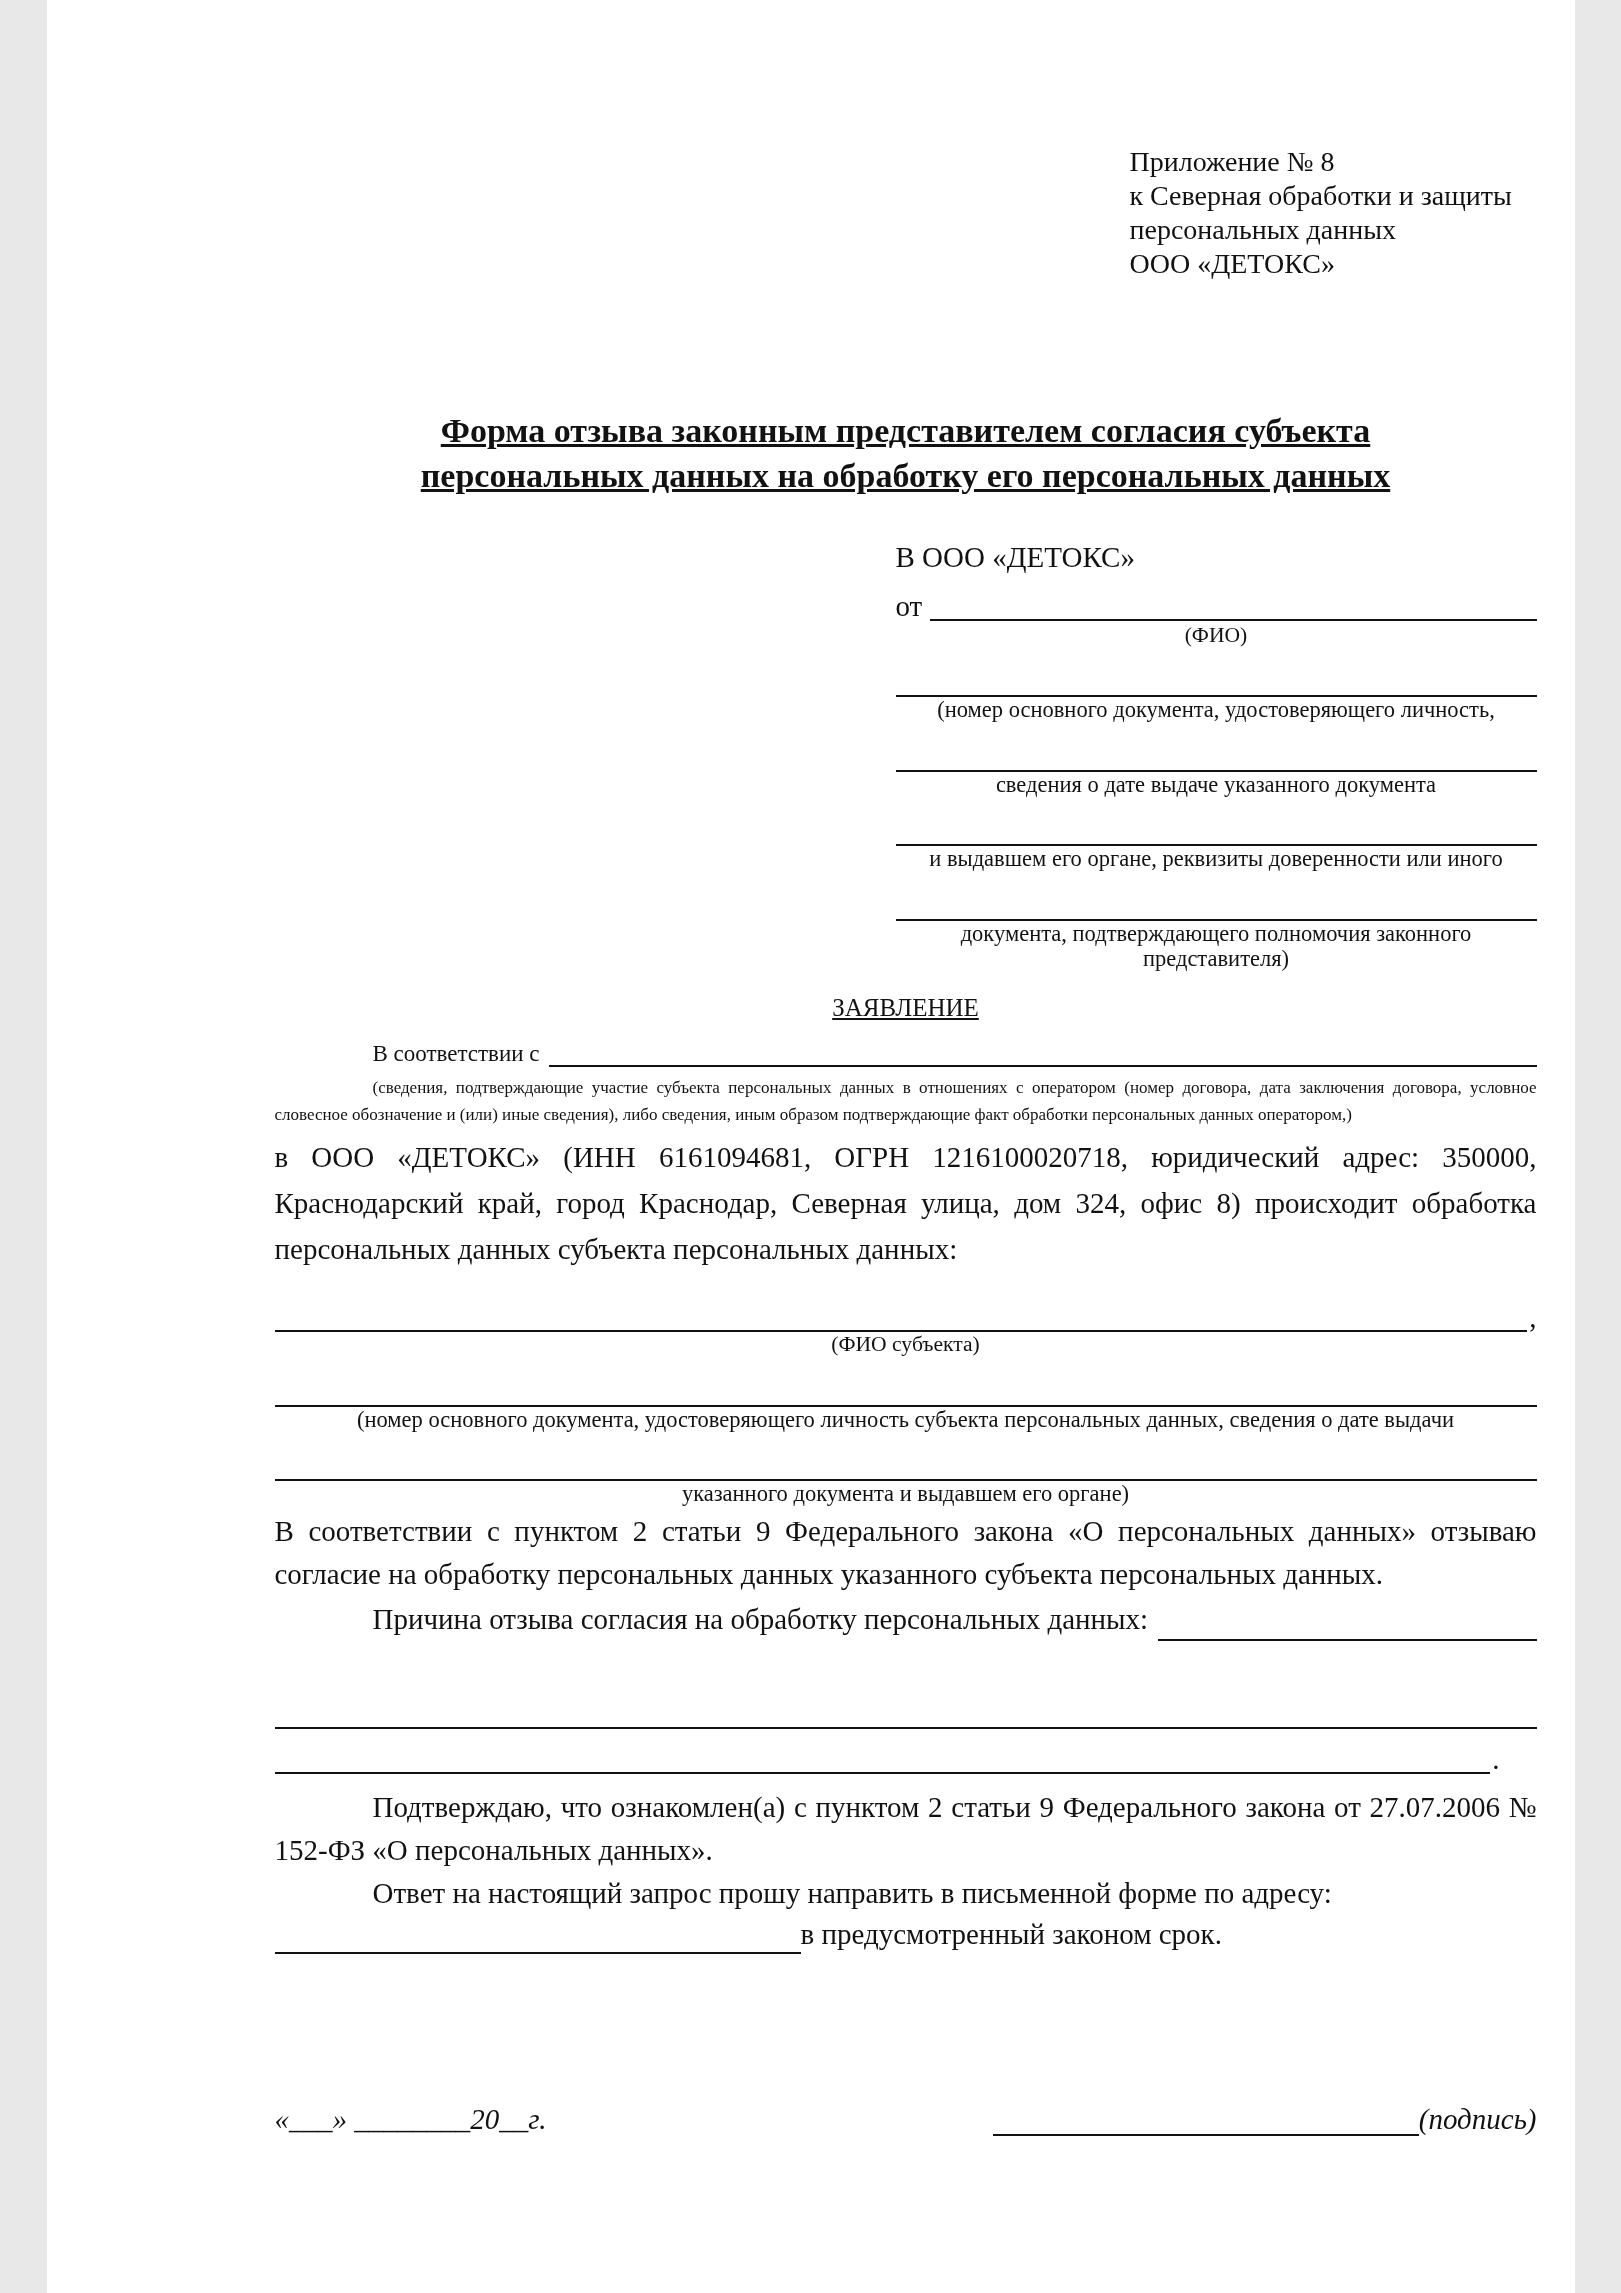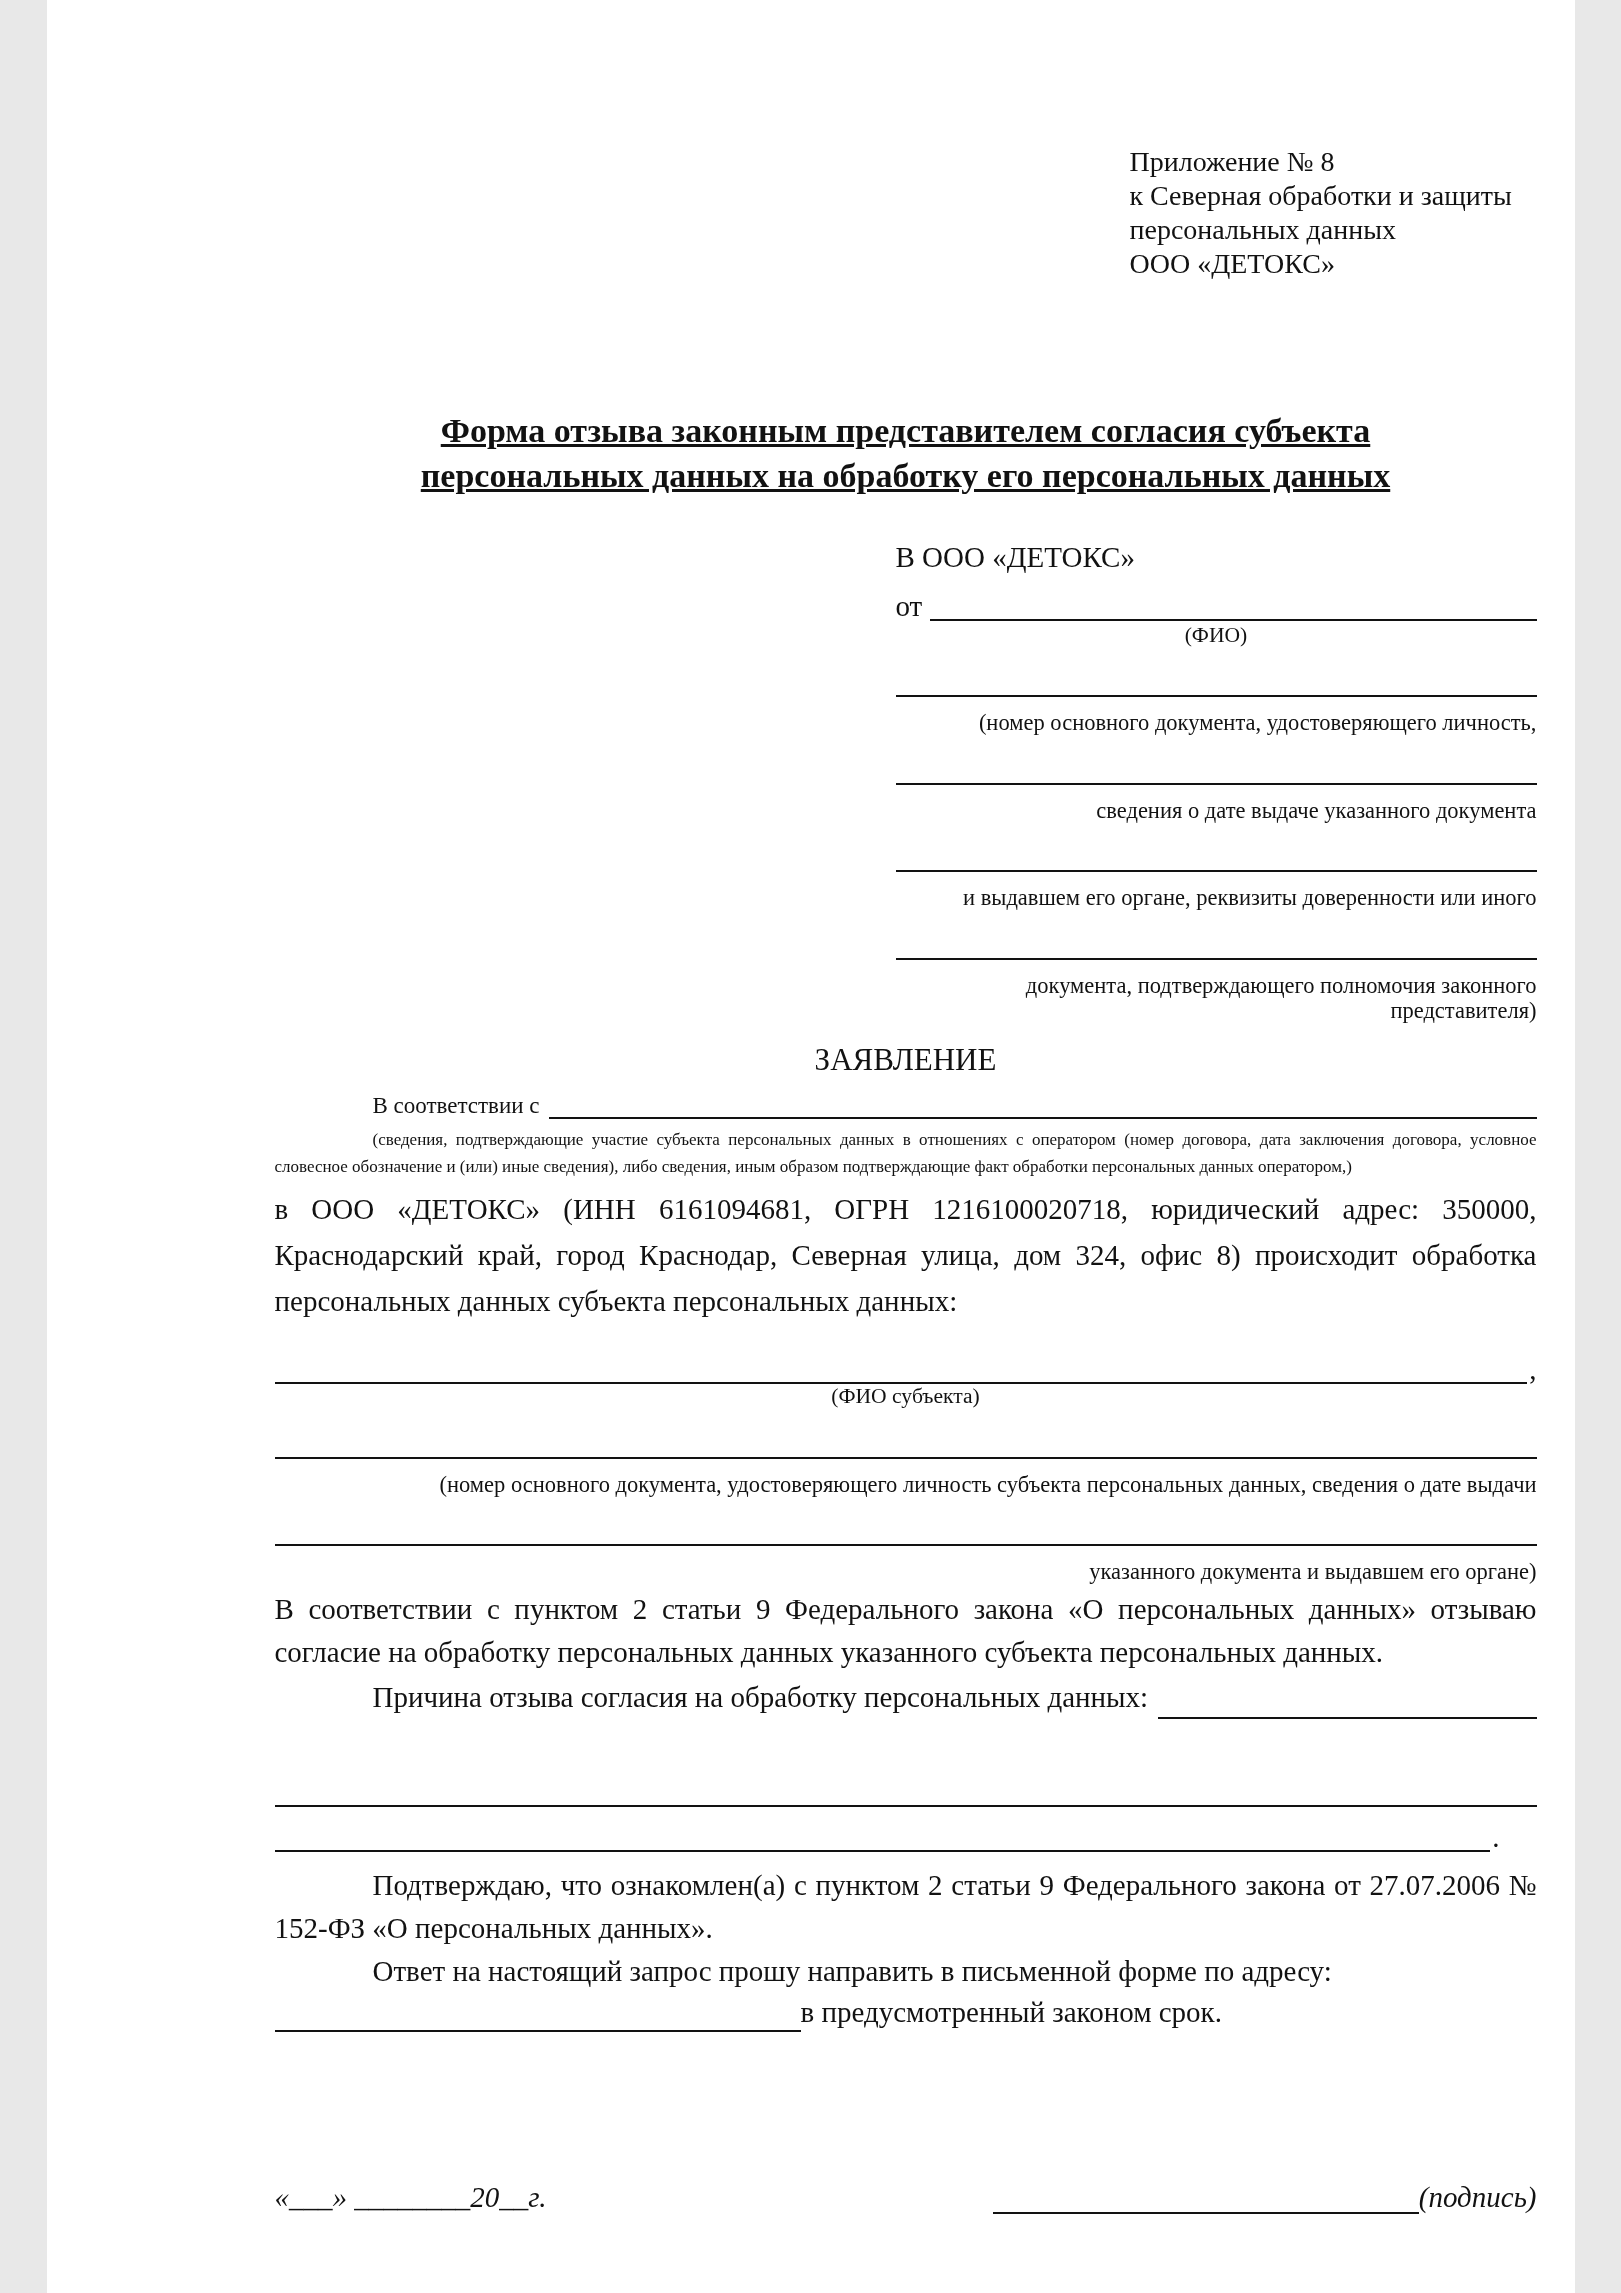--- a/index.html
+++ b/index.html
@@ -22,24 +22,24 @@
   
   .addressee{margin-left:621px;width:641px;margin-top:39px;font-size:29px;}
   .addr-org{line-height:41px;}
   .addr-from{display:flex;align-items:flex-start;margin-top:12px;}
   .addr-from-label{line-height:33px;}
   .fill{flex:1 1 auto;border-bottom:2.9px solid #121212;}
   .addr-from .fill{margin-left:7.8px;height:29px;}
   .small-caption{font-size:21.6px;line-height:25.5px;text-align:center;}
   .doc-group{margin-top:19.6px;}
   .doc-line{height:27.4px;border-bottom:2.9px solid #121212;}
-  .doc-group .small-caption{padding-top:13px;font-size:22.5px;text-align:right;}
+  .doc-group .small-caption{padding-top:0;font-size:22.5px;}
 
   
-  .statement-heading{margin-top:15.7px;text-align:center;font-size:31px;line-height:39px;}
+  .statement-heading{margin-top:15.7px;text-align:center;font-size:25px;line-height:39px;text-decoration:underline;}
   .intro-row{display:flex;align-items:flex-end;padding-left:98px;margin-top:9.8px;font-size:23px;}
   .intro-row .fill{margin-left:9.8px;height:29px;}
   .fine-print{
     margin-top:7.8px;font-size:17px;line-height:26.5px;
     text-align:justify;text-indent:98px;
   }
   .body-par{font-size:29px;line-height:46px;text-align:justify;}
   .op-par{margin-top:5.9px;}
   .subject-row{display:flex;align-items:flex-end;margin-top:29px;font-size:29px;}
   .subject-row .fill{height:29px;}

